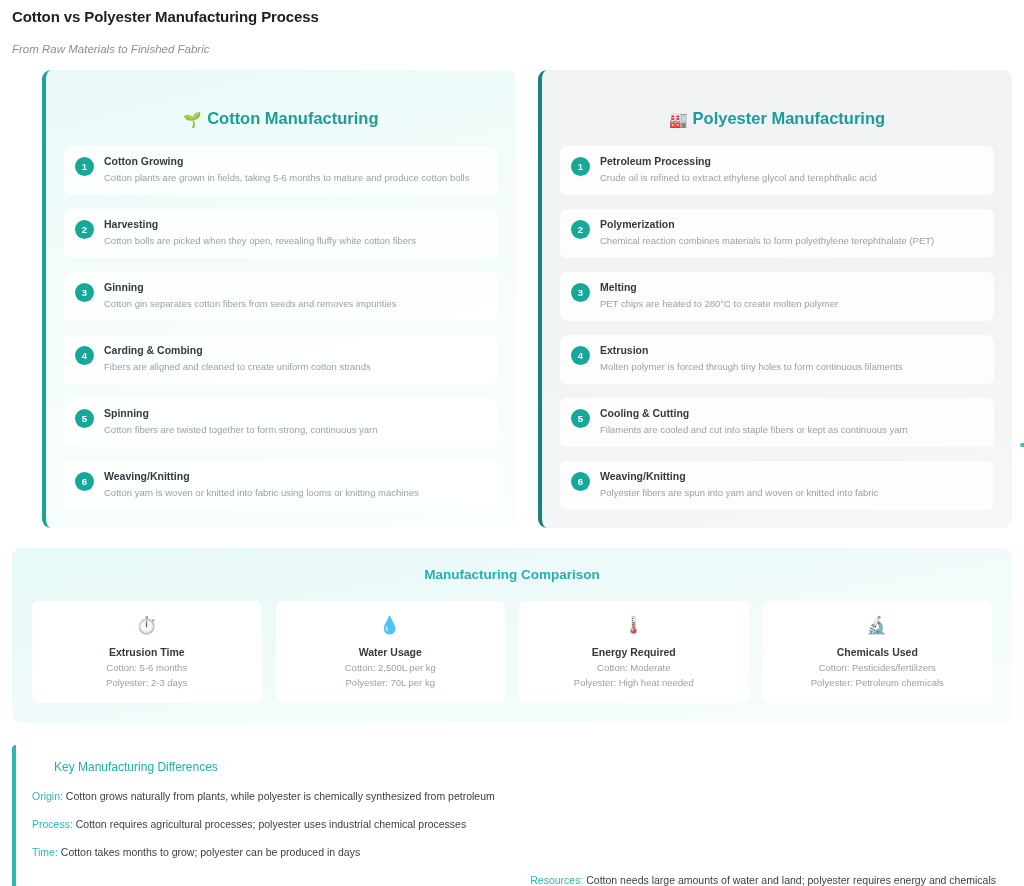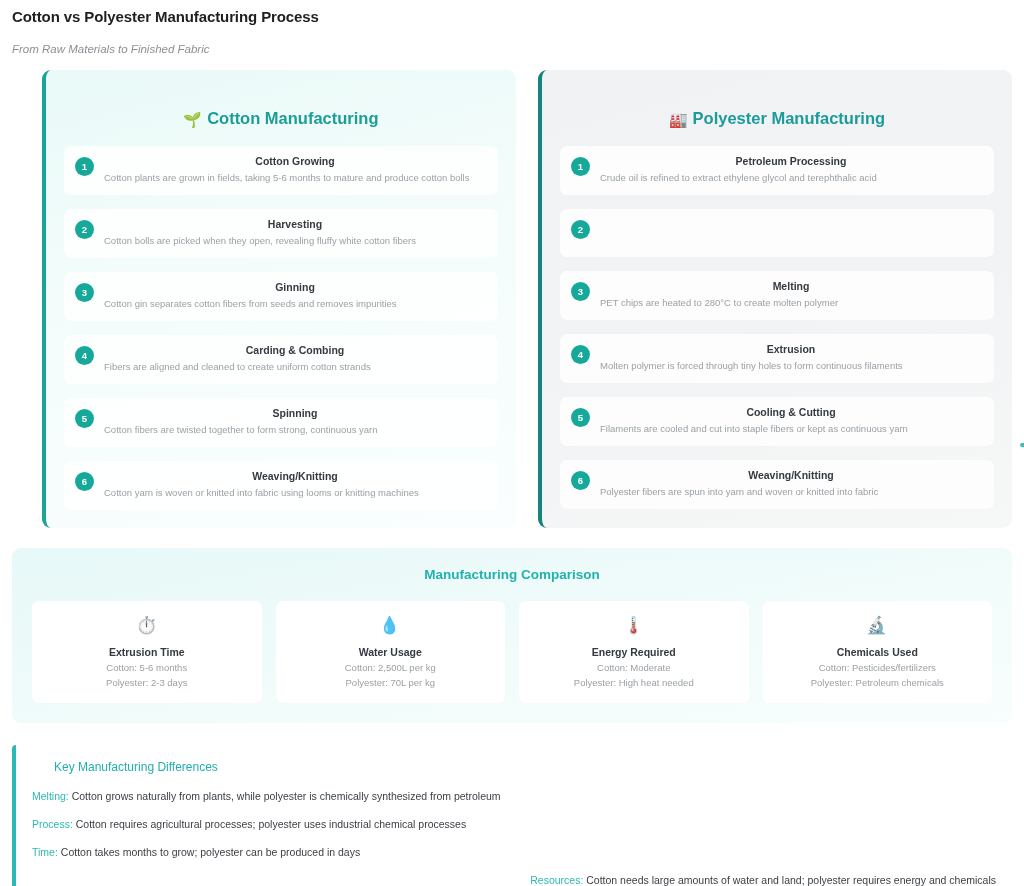--- a/index.html
+++ b/index.html
@@ -93,21 +93,20 @@
     align-items: center;
     justify-content: center;
     margin-top: 2px;
   }
   .step-body { flex: 1 1 auto; min-width: 0; }
   .step-title {
     font-size: 10.5px;
     font-weight: bold;
     color: #343a40;
     line-height: 13px;
-    text-align: center;
   }
   .step-desc {
     font-size: 9.5px;
     color: #9ba1a6;
     line-height: 13px;
     margin-top: 3px;
   }
 
   
   .edge-connector {
@@ -253,20 +252,24 @@
       <div class="steps">
         <div class="step">
           <div class="step-badge">1</div>
           <div class="step-body">
             <div class="step-title">Petroleum Processing</div>
             <div class="step-desc">Crude oil is refined to extract ethylene glycol and terephthalic acid</div>
           </div>
         </div>
         <div class="step">
           <div class="step-badge">2</div>
+          <div class="step-body">
+            <div class="step-title">Polymerization</div>
+            <div class="step-desc">Chemical reaction combines materials to form polyethylene terephthalate (PET)</div>
+          </div>
         </div>
         <div class="step">
           <div class="step-badge">3</div>
           <div class="step-body">
             <div class="step-title">Melting</div>
             <div class="step-desc">PET chips are heated to 280°C to create molten polymer</div>
           </div>
         </div>
         <div class="step">
           <div class="step-badge">4</div>
@@ -321,21 +324,21 @@
         <div class="compare-label">Chemicals Used</div>
         <div class="compare-line">Cotton: Pesticides/fertilizers</div>
         <div class="compare-line">Polyester: Petroleum chemicals</div>
       </div>
     </div>
   </section>
 
   <section class="differences">
     <div class="diff-title">Key Manufacturing Differences</div>
     <div class="diff-row">
-      <span class="diff-key">Melting:</span><span> Cotton grows naturally from plants, while polyester is chemically synthesized from petroleum</span>
+      <span class="diff-key">Origin:</span><span> Cotton grows naturally from plants, while polyester is chemically synthesized from petroleum</span>
     </div>
     <div class="diff-row">
       <span class="diff-key">Process:</span><span> Cotton requires agricultural processes; polyester uses industrial chemical processes</span>
     </div>
     <div class="diff-row">
       <span class="diff-key">Time:</span><span> Cotton takes months to grow; polyester can be produced in days</span>
     </div>
     <div class="diff-row">
       <span class="diff-key">Resources:</span><span> Cotton needs large amounts of water and land; polyester requires energy and chemicals</span>
     </div>

